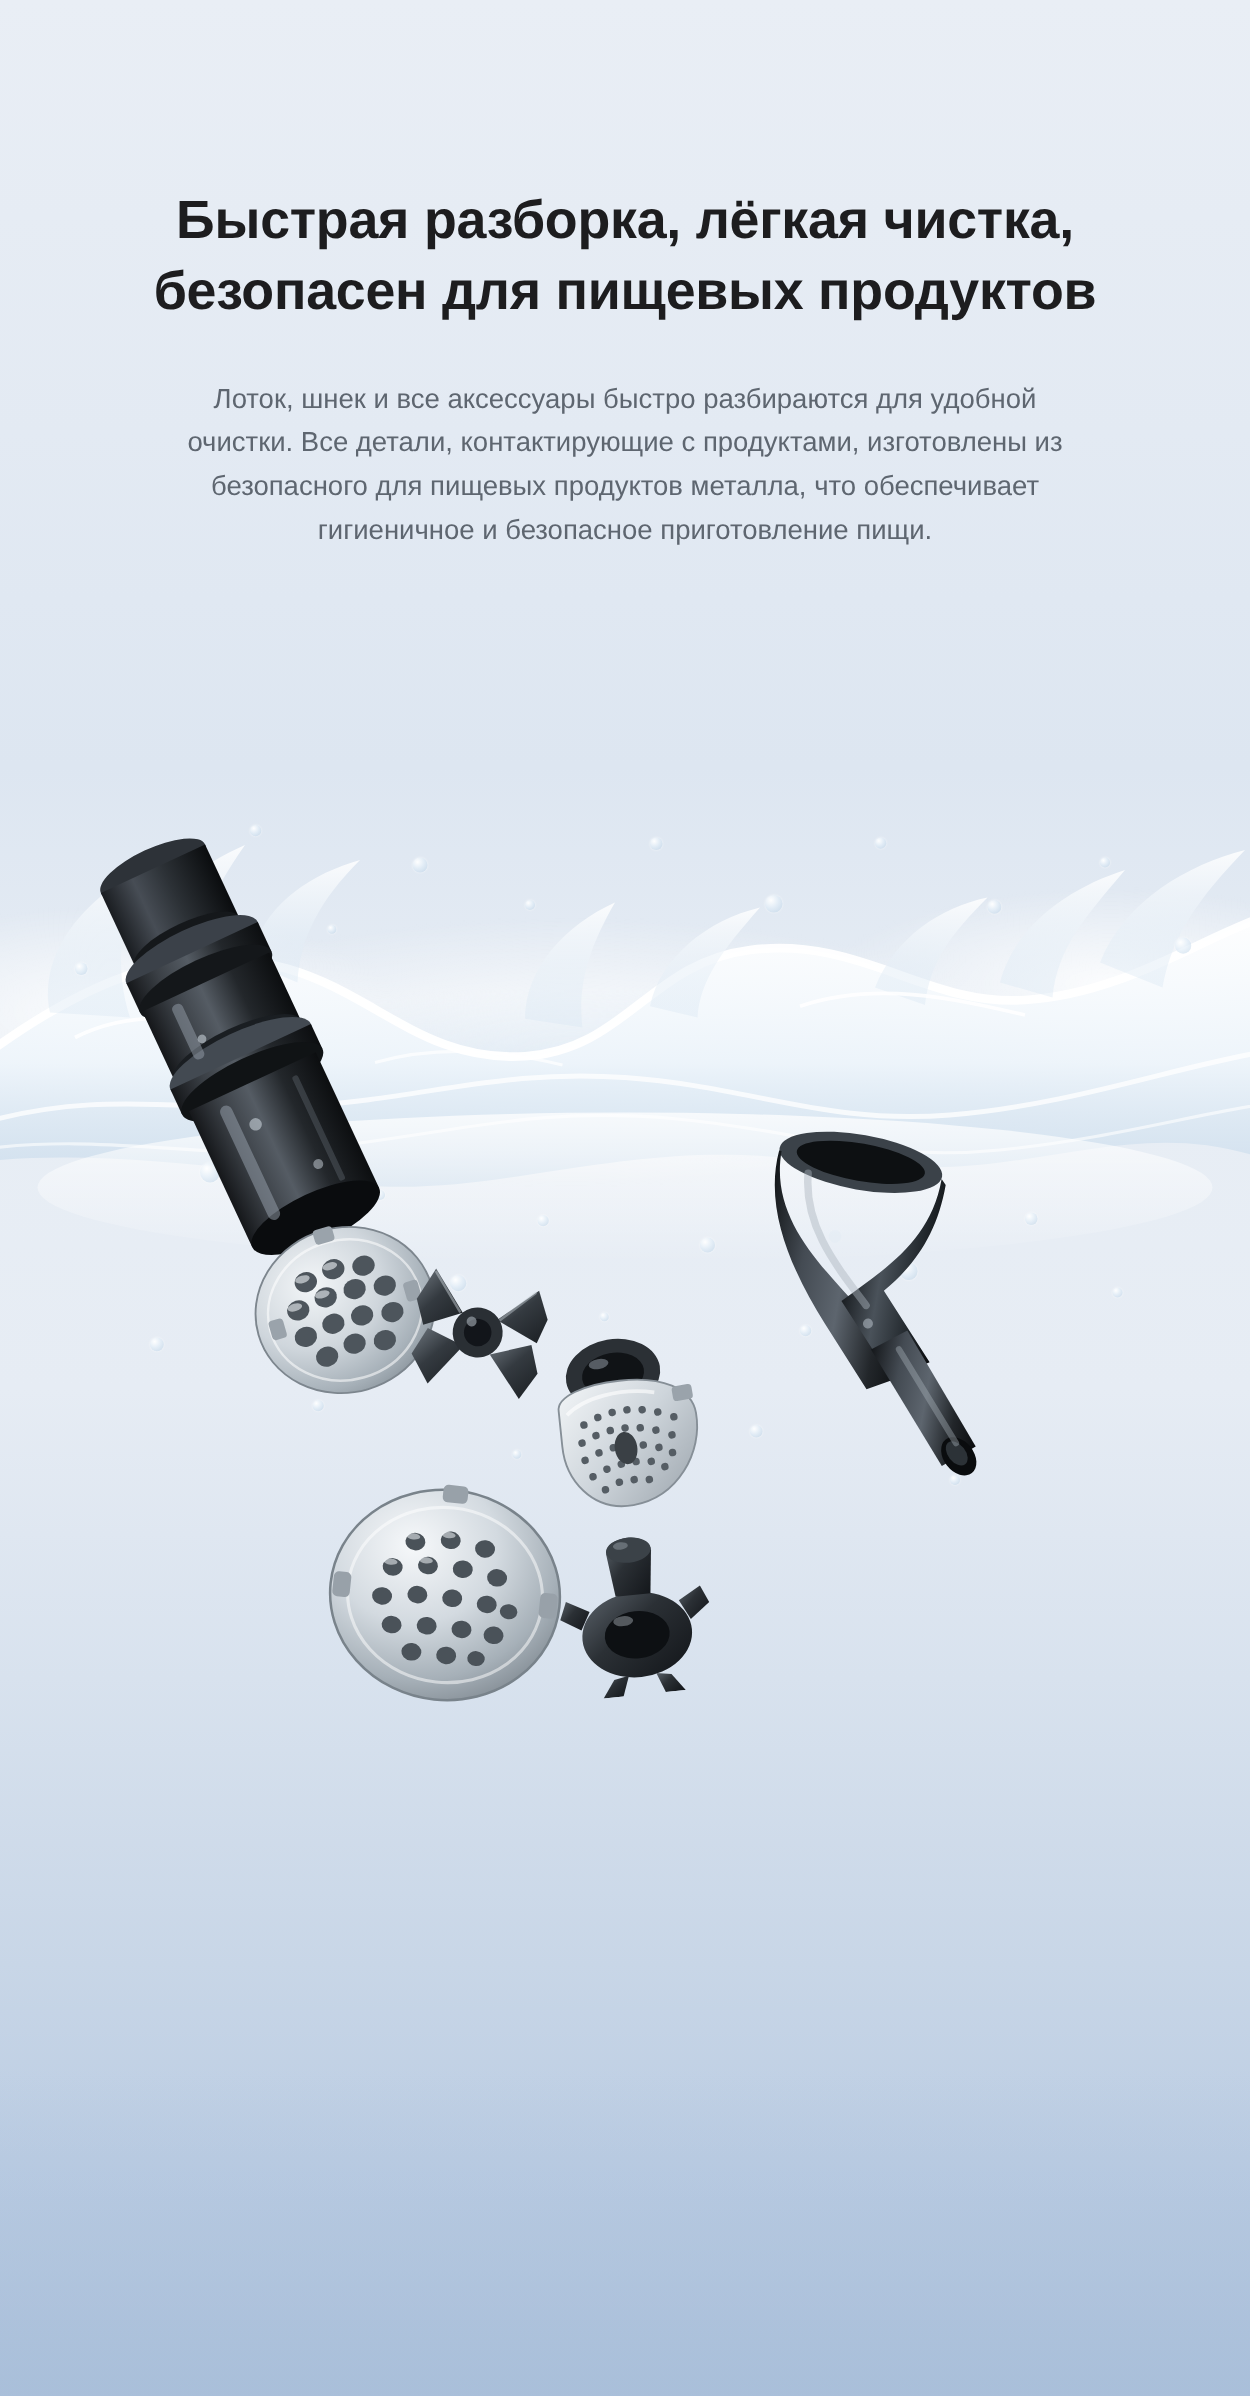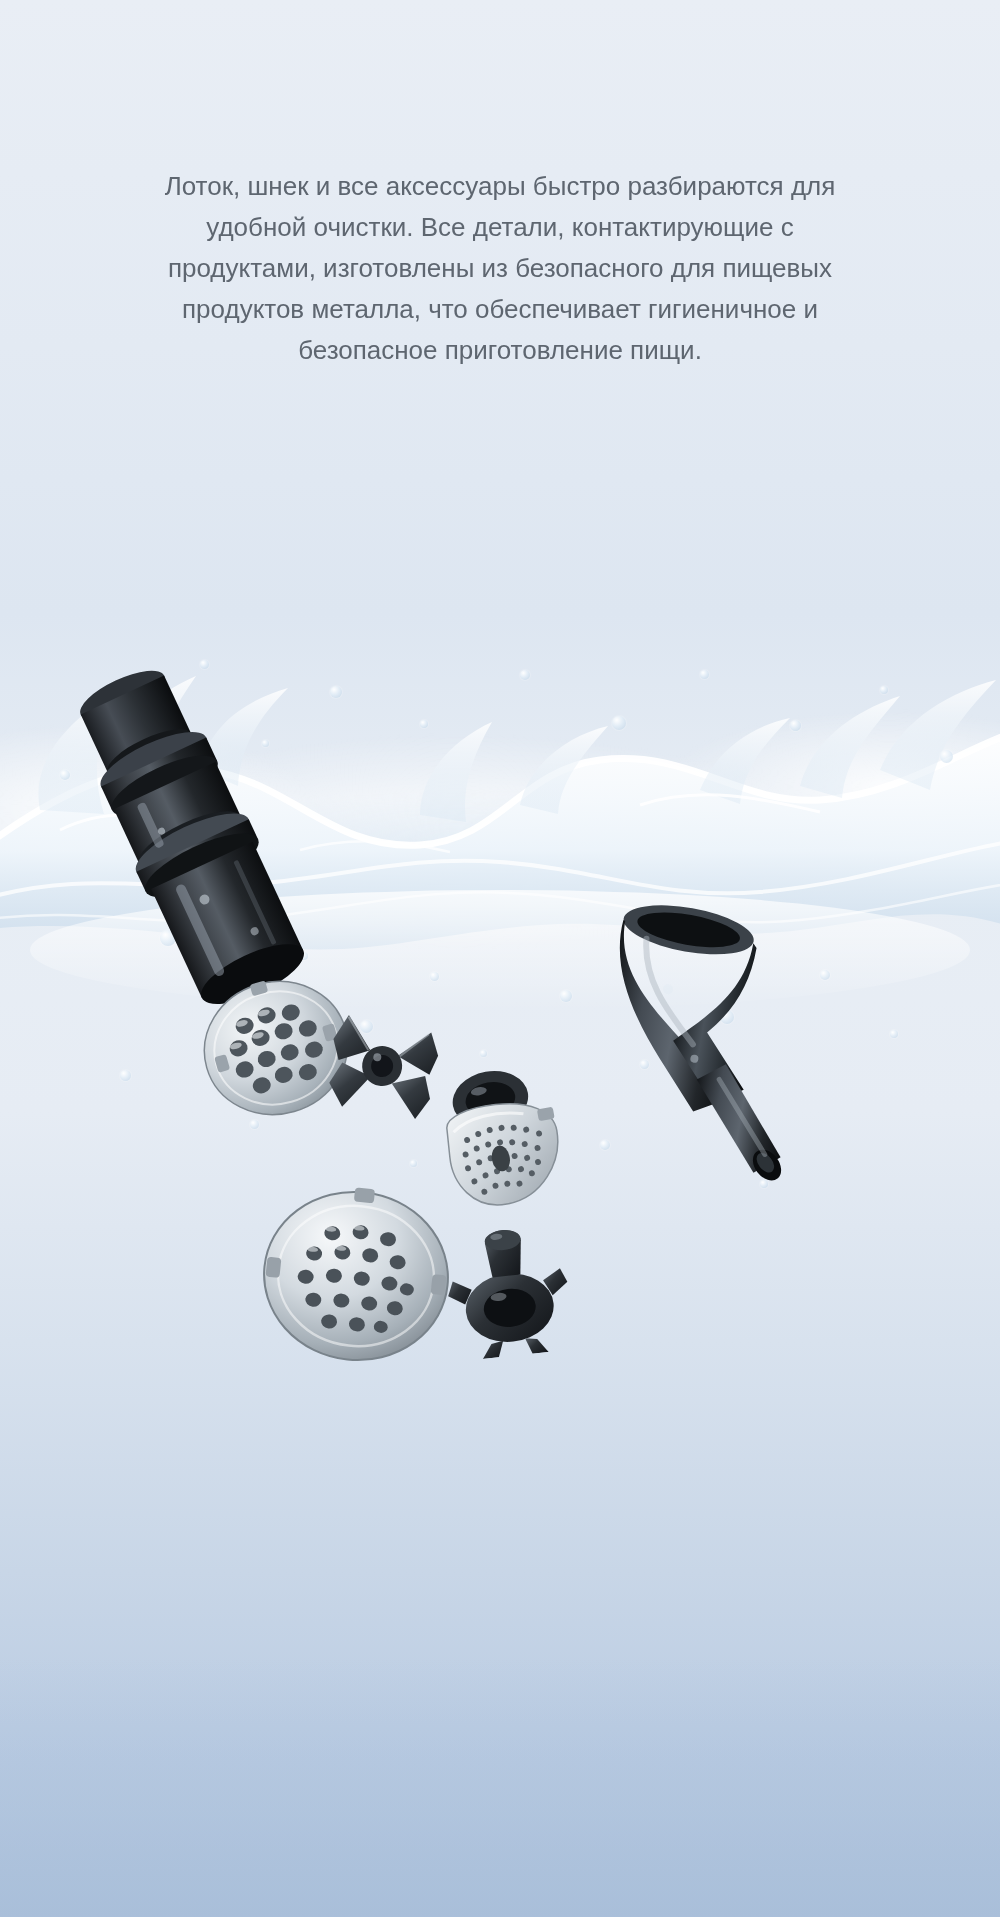--- a/index.html
+++ b/index.html
@@ -40,23 +40,23 @@
   .title {
     margin: 0 auto;
     width: 760px;
     font-size: 43px;
     line-height: 1.33;
     font-weight: bold;
     color: #1d1d1f;
     letter-spacing: -0.2px;
   }
   .subtitle {
-    margin: 18px auto 0 auto;
+    margin: 40px auto 0 auto;
     width: 730px;
-    font-size: 26px;
+    font-size: 22px;
     line-height: 1.58;
     color: #5e6670;
     font-weight: 400;
   }
 
   
   .scene {
     position: absolute;
     left: 0;
     top: 600px;
@@ -136,20 +136,21 @@
     background: linear-gradient(180deg, rgba(176,196,221,0) 0%, rgba(172,193,219,0.55) 60%, rgba(168,190,217,0.85) 100%);
     pointer-events: none;
   }
 </style>
 </head>
 <body>
 
 <div class="page">
 
   <div class="header">
+    <h1 class="title">Быстрая разборка, лёгкая чистка, безопасен для пищевых продуктов</h1>
     <p class="subtitle">Лоток, шнек и все аксессуары быстро разбираются для удобной очистки. Все детали, контактирующие с продуктами, изготовлены из безопасного для пищевых продуктов металла, что обеспечивает гигиеничное и безопасное приготовление пищи.</p>
   </div>
 
   <div class="scene">
 
     <div class="water-band"></div>
 
     <svg class="splash-svg" viewBox="0 0 1000 600" preserveAspectRatio="none">
       <defs>
         <linearGradient id="wg" x1="0" y1="0" x2="0" y2="1">

